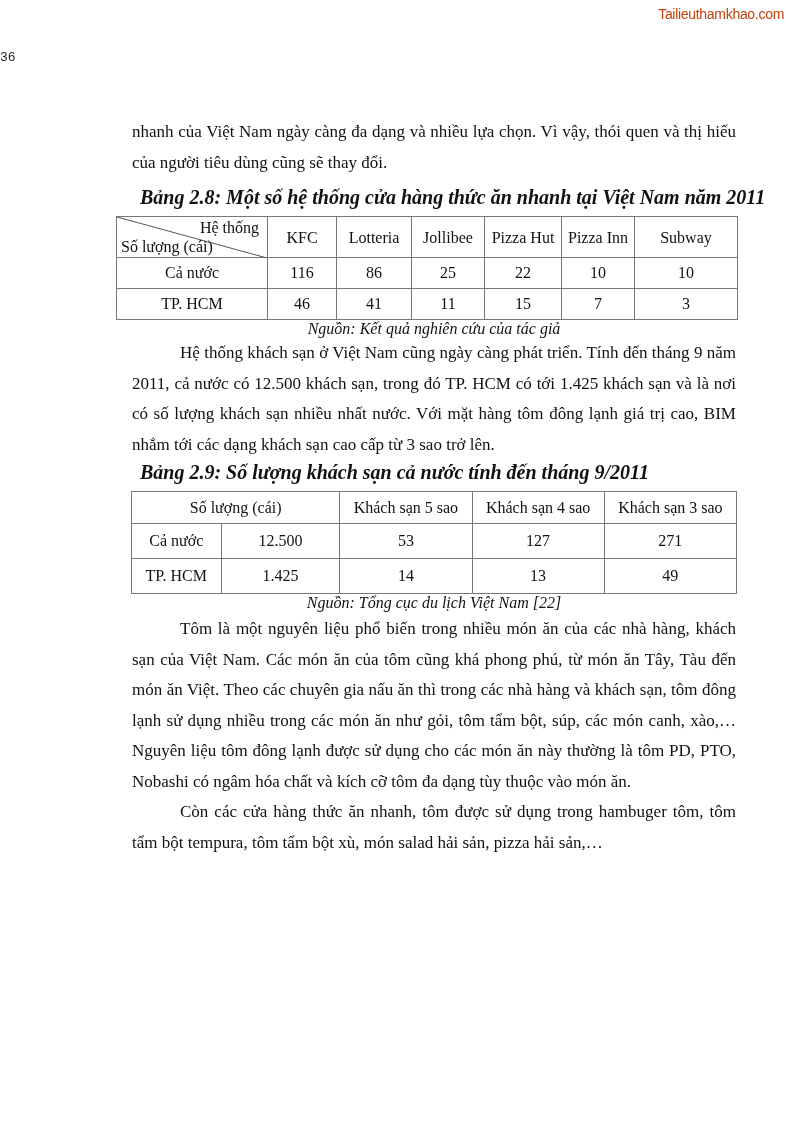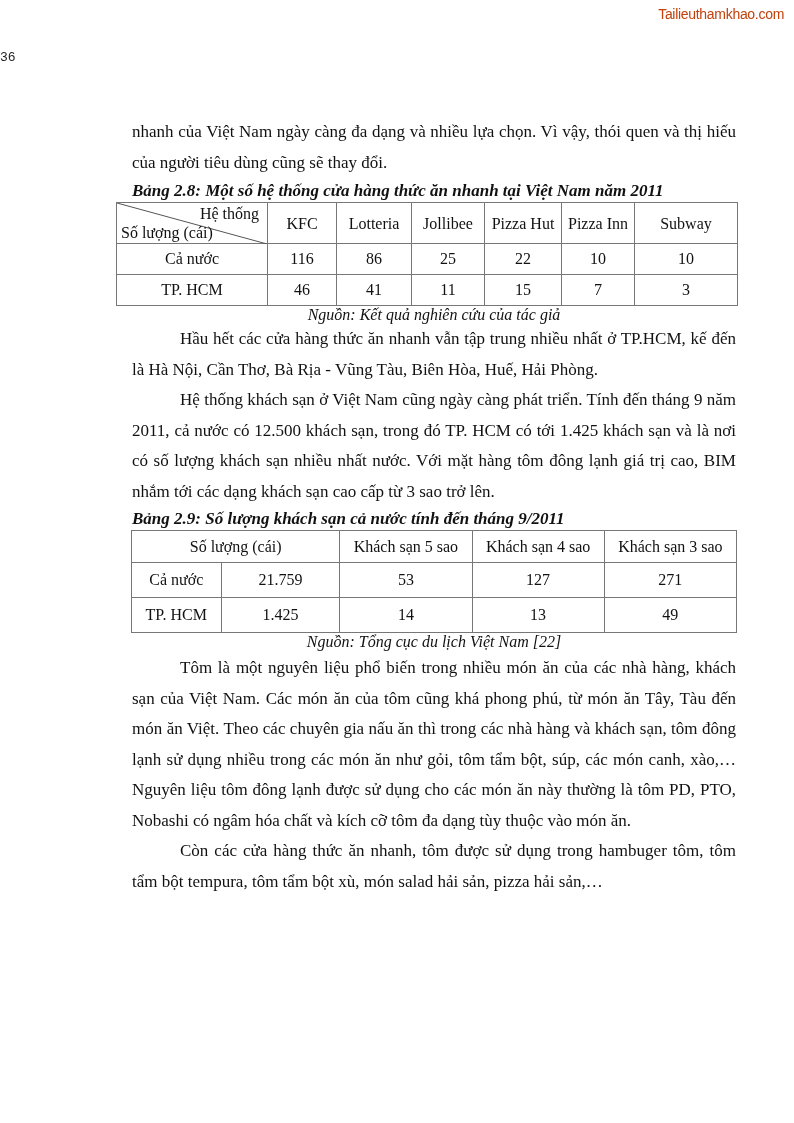--- a/index.html
+++ b/index.html
@@ -5,21 +5,21 @@
   html, body { margin: 0; padding: 0; background: #ffffff; }
   body { width: 794px; height: 1123px; position: relative; overflow: hidden;
          font-family: "Liberation Serif", serif; color: #111; }
   .watermark { position: absolute; top: 6px; right: 10px; font-family: "Liberation Sans", sans-serif;
                font-size: 14px; color: #c2410c; letter-spacing: -0.3px; }
   .page-num { position: absolute; top: 50px; left: 0; width: 794px; text-align: left;
               font-family: Liberation Mono, monospace; font-size: 13px; color: #222; }
   .content { position: absolute; left: 132px; top: 117px; width: 604px; }
   p { margin: 0; font-size: 17px; line-height: 30.5px; text-align: justify; text-align-last: left; }
   p.indent { text-indent: 48px; }
-  .caption { font-weight: bold; font-style: italic; font-size: 17px; line-height: 22px; margin: 0; white-space: nowrap; }
+  .caption { font-weight: bold; font-style: italic; font-size: 20px; line-height: 22px; margin: 8px; white-space: nowrap; }
   .source { font-style: italic; font-size: 16px; text-align: center; line-height: 18px; margin: 0; }
   table { border-collapse: collapse; font-size: 16px; padding-left: 47px; }
   td { border: 1px solid #777; text-align: center; padding: 0 4px; }
   #t1 { width: 622px; margin-left: -16px; }
   #t1 .hdr td { height: 40px; line-height: 19px; }
   #t1 .row td { height: 30px; }
   .diag { position: relative; width: 150px; padding: 0; }
   .diag svg { position: absolute; left: 0; top: 0; }
   .diag .tr { position: absolute; right: 8px; top: 1px; }
   .diag .bl { position: absolute; left: 4px; bottom: 1px; }
@@ -69,35 +69,34 @@
       <td>41</td>
       <td>11</td>
       <td>15</td>
       <td>7</td>
       <td>3</td>
     </tr>
   </tbody>
     </table>
   <div class="source">Nguồn: Kết quả nghiên cứu của tác giả</div>
 
-  <p class="indent">Hầu hết các cửa hàng thức ăn nhanh vẫn tập trung nhiều nhất ở TP.HCM, kế đến là Hà Nội, Cần Thơ, Bà Rịa - Vũng Tàu, Biên Hòa, Huế, Hải Phòng.</p>
   <p class="indent">Hệ thống khách sạn ở Việt Nam cũng ngày càng phát triển. Tính đến tháng 9 năm 2011, cả nước có 12.500 khách sạn, trong đó TP. HCM có tới 1.425 khách sạn và là nơi có số lượng khách sạn nhiều nhất nước. Với mặt hàng tôm đông lạnh giá trị cao, BIM nhắm tới các dạng khách sạn cao cấp từ 3 sao trở lên.</p>
 
   <div class="caption" style="margin-top:1px;">Bảng 2.9: Số lượng khách sạn cả nước tính đến tháng 9/2011</div>
   <table id="t2">
     <tbody>
         <tr>
       <td colspan="2">Số lượng (cái)</td>
       <td style="width:126px">Khách sạn 5 sao</td>
       <td style="width:126px">Khách sạn 4 sao</td>
       <td style="width:126px">Khách sạn 3 sao</td>
     </tr>
     <tr class="r">
       <td style="width:82px">Cả nước</td>
-      <td style="width:112px">21.759</td>
+      <td style="width:112px">12.500</td>
       <td>53</td>
       <td>127</td>
       <td>271</td>
     </tr>
     <tr class="r">
       <td>TP. HCM</td>
       <td>1.425</td>
       <td>14</td>
       <td>13</td>
       <td>49</td>

